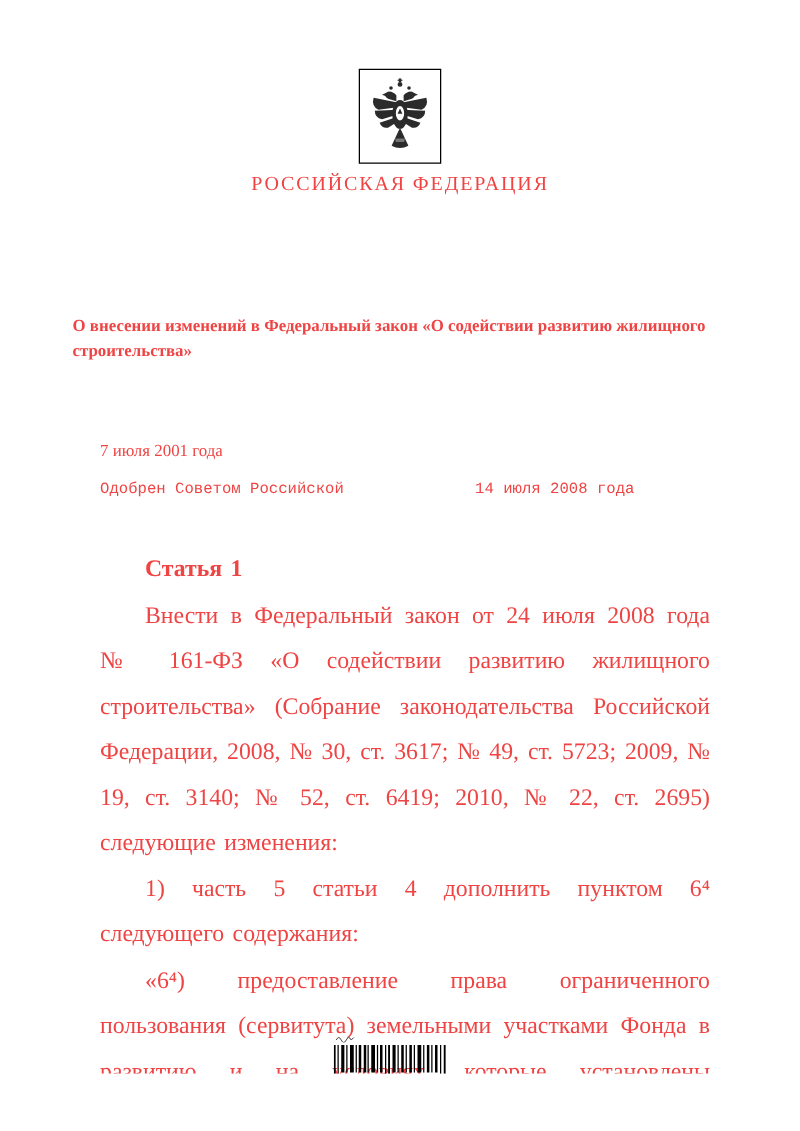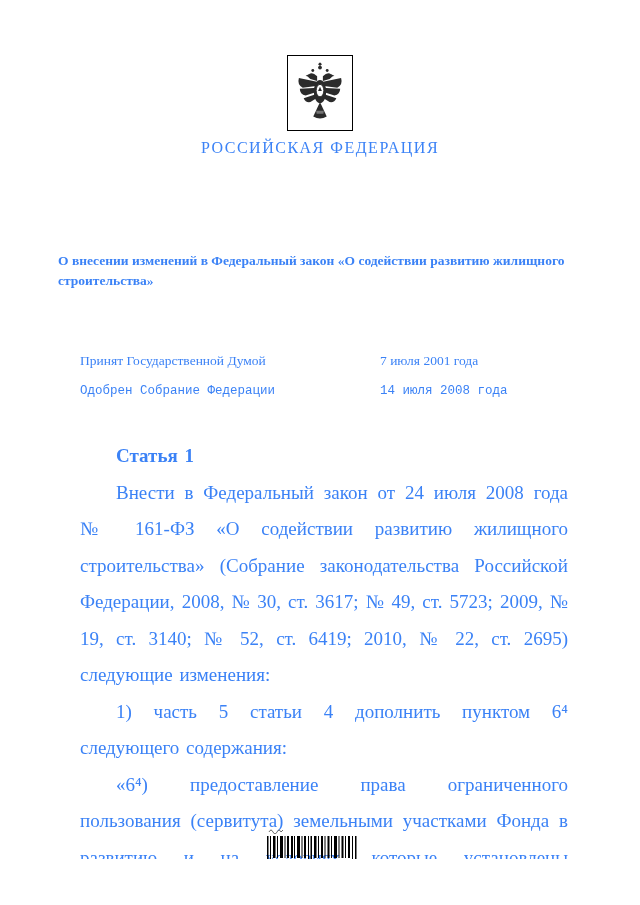--- a/index.html
+++ b/index.html
@@ -3,21 +3,21 @@
 <meta charset="utf-8">
 <style>
   * { margin: 0; padding: 0; box-sizing: border-box; }
   html, body { background: #ffffff; }
   .page {
     position: relative;
     width: 640px;
     height: 859px;
     margin: 0 auto;
     background: #ffffff;
-    color: #3b82f6;
+    color: #ef4444;
     font-family: "Liberation Serif", serif;
     overflow: hidden;
   }
 
   
   .emblem-box {
     position: absolute;
     top: 55px;
     left: 50%;
     transform: translateX(-50%);
@@ -150,25 +150,24 @@
       <ellipse cx="50" cy="58" rx="8" ry="13" fill="#ffffff" stroke="#2b2b2b" stroke-width="2"></ellipse>
       <path d="M50 50 l4 9 h-8 z" fill="#2b2b2b"></path>
     </svg>
   </div>
 
   <div class="country">РОССИЙСКАЯ ФЕДЕРАЦИЯ</div>
   <div class="law-title">О внесении изменений в Федеральный закон «О содействии развитию жилищного строительства»</div>
 
   <div class="adoption">
     <div class="row">
-      <span class="label">Принят Государственной Думой</span>
       <span>7 июля 2001 года</span>
     </div>
     <div class="row mono">
-      <span class="label">Одобрен Собрание Федерации</span>
+      <span class="label">Одобрен Советом Российской</span>
       <span>14 июля 2008 года</span>
     </div>
   </div>
 
   <div class="law-body">
     <p class="article-heading">Статья 1</p>
     <p>Внести в Федеральный закон от 24 июля 2008 года № 161-ФЗ «О содействии развитию жилищного строительства» (Собрание законодательства Российской Федерации, 2008, № 30, ст. 3617; № 49, ст. 5723; 2009, № 19, ст. 3140; № 52, ст. 6419; 2010, № 22, ст. 2695) следующие изменения:</p>
     <p>1) часть 5 статьи 4 дополнить пунктом 6⁴ следующего содержания:</p>
     <p>«6⁴) предоставление права ограниченного пользования (сервитута) земельными участками Фонда в развитию и на условиях, которые установлены гражданским законодательством и земельным законодательством;»;</p>
   </div>

